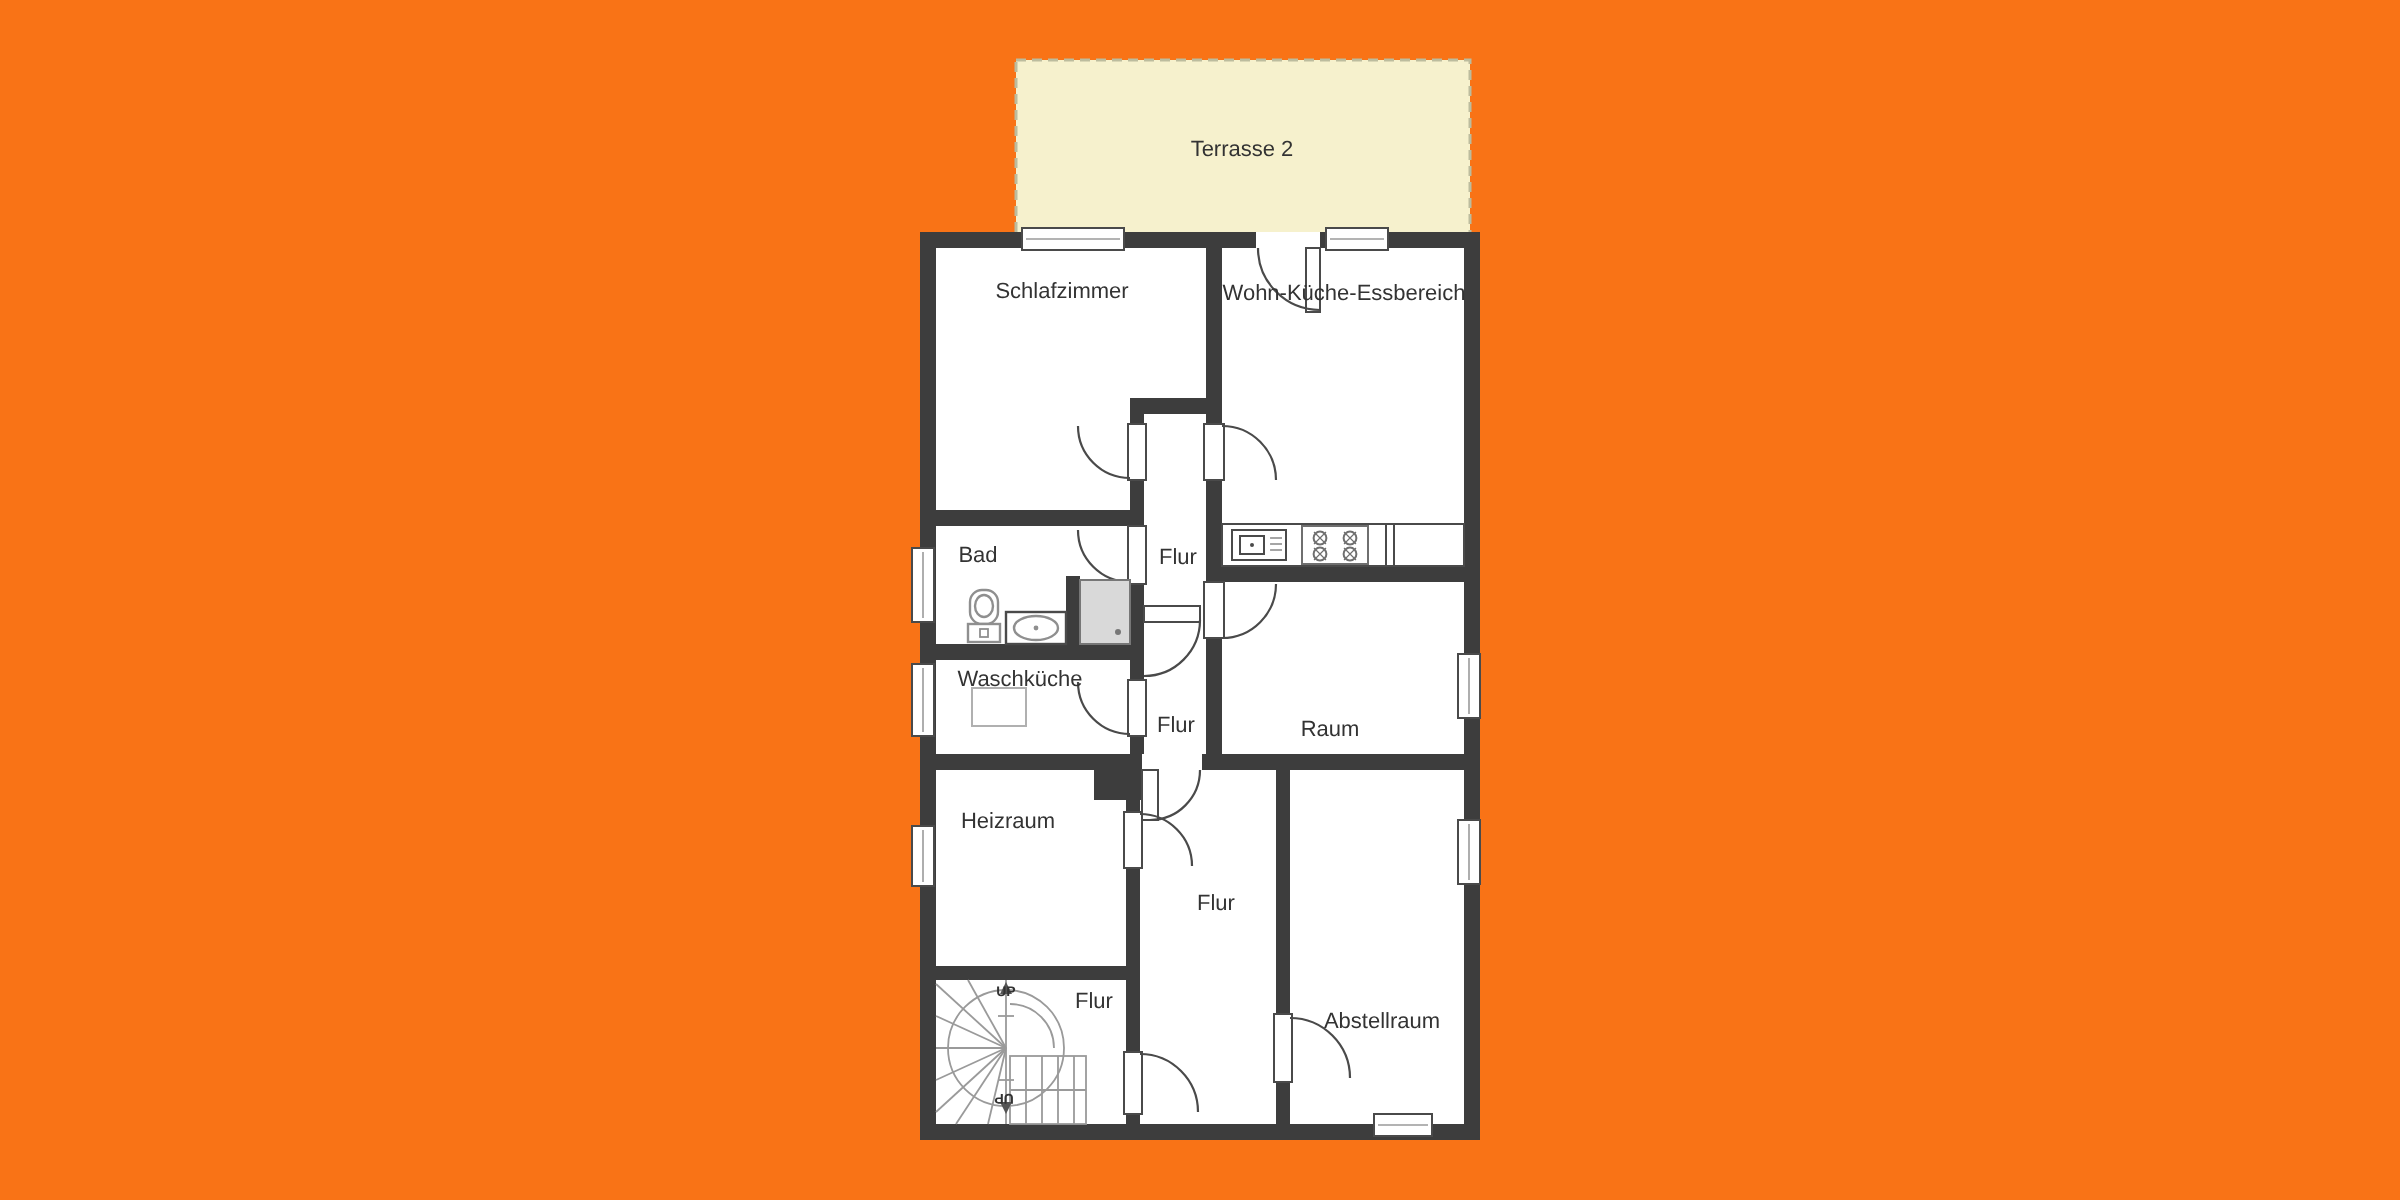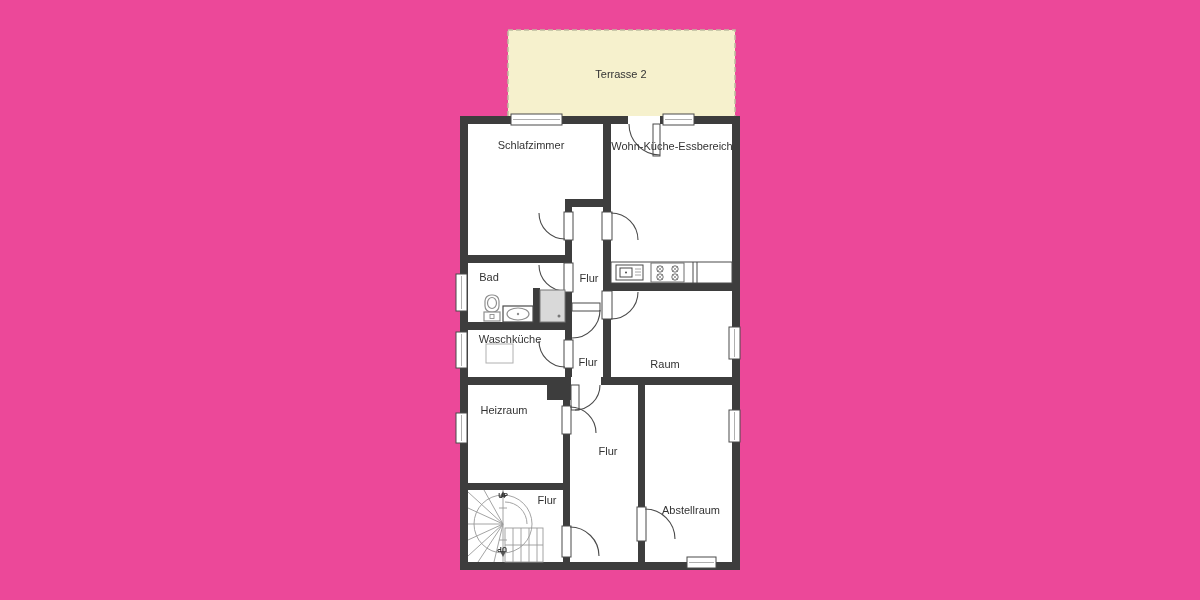--- a/index.html
+++ b/index.html
@@ -1,16 +1,16 @@
 <!DOCTYPE html>
 <html><head>
 <meta charset="utf-8">
 <style>
   html,body{margin:0;padding:0;background:#ffffff;}
-  .stage{position:relative;width:1200px;height:600px;background:#ec4899;overflow:hidden;
+  .stage{position:relative;width:1200px;height:600px;background:#f97316;overflow:hidden;
          font-family:"Liberation Sans",sans-serif;}
   .wall{fill:#3d3d3d;}
   .interior{fill:#ffffff;}
   .gap{fill:#ffffff;}
   .terrace{fill:#f6f1cd;stroke:#bcbc9e;stroke-width:1.5;stroke-dasharray:5 3;}
   .win{fill:#ffffff;stroke:#4a4a4a;stroke-width:1;}
   .winline{stroke:#9a9a9a;stroke-width:0.8;}
   .leaf{fill:#ffffff;stroke:#4a4a4a;stroke-width:1;}
   .arc{fill:none;stroke:#4a4a4a;stroke-width:1.1;}
   .fix{fill:#ffffff;stroke:#8f8f8f;stroke-width:1.2;}

